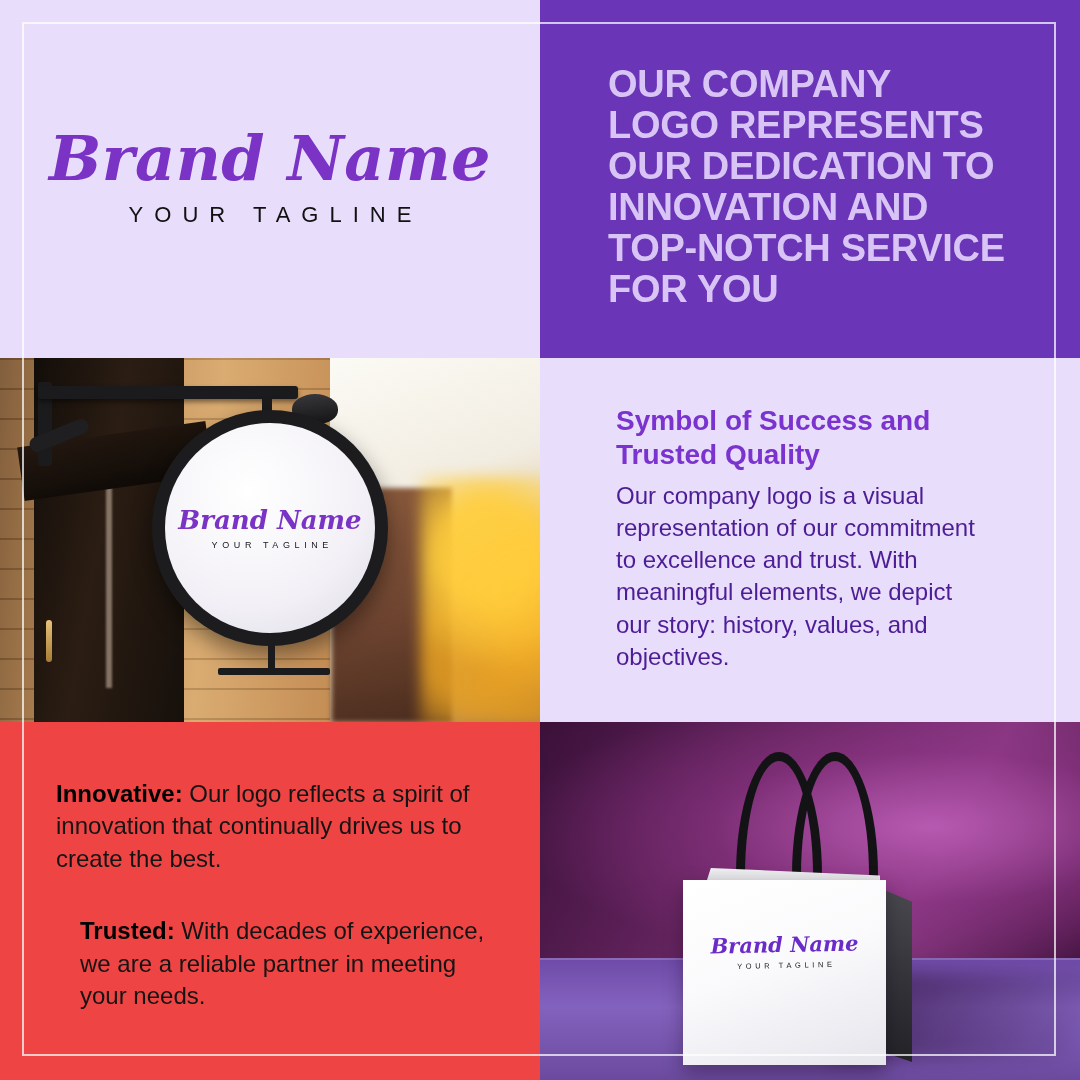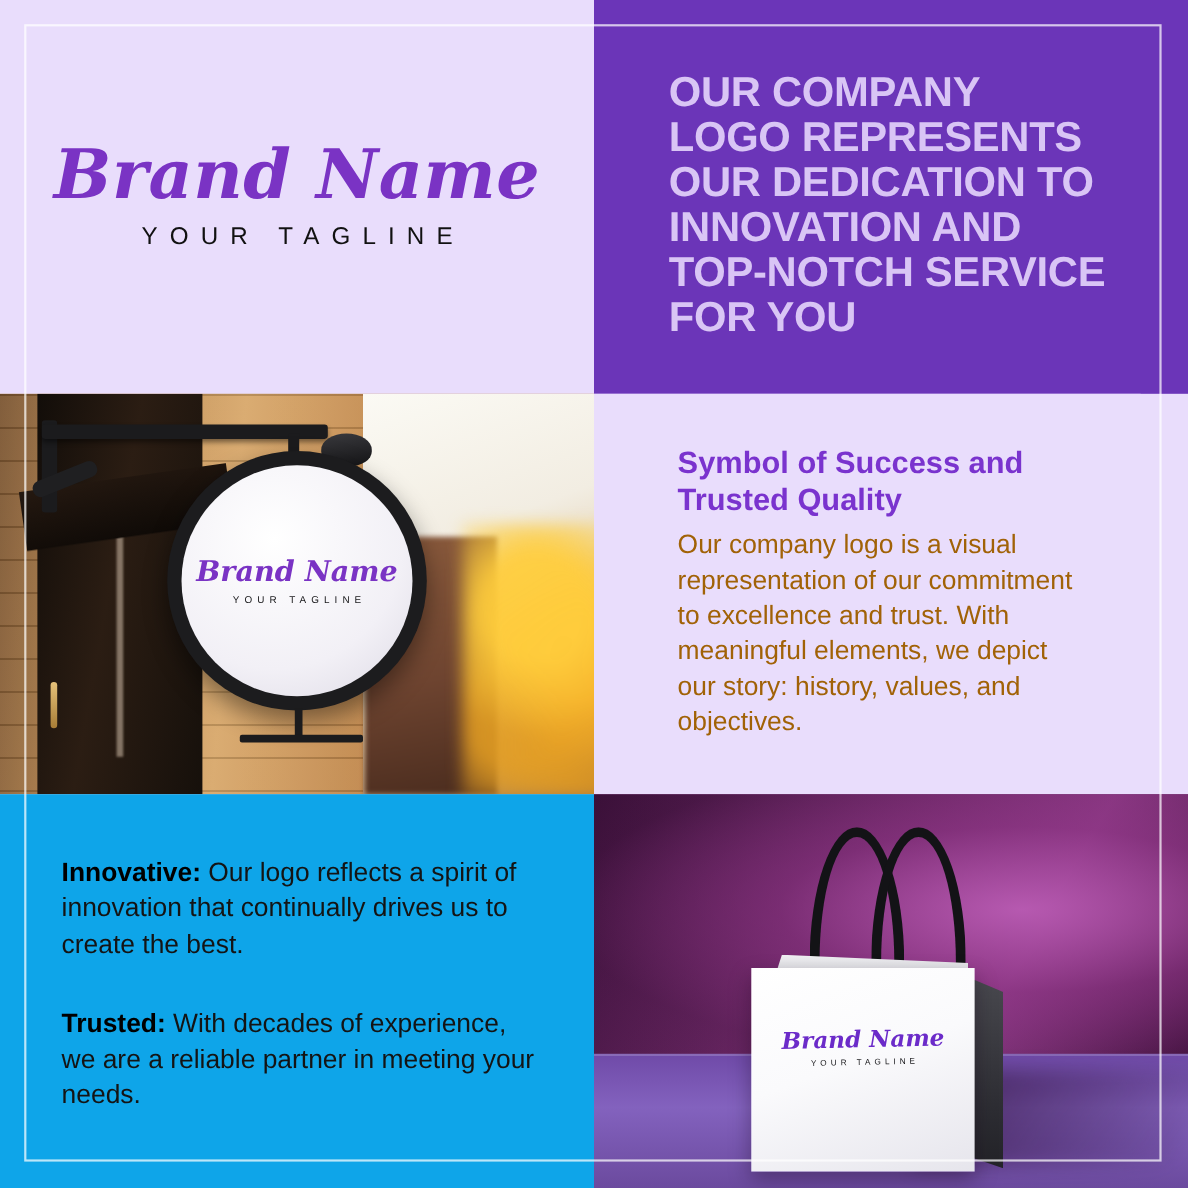--- a/index.html
+++ b/index.html
@@ -23,21 +23,21 @@
 
   
   .quad {
     position: absolute;
     overflow: hidden;
   }
   #logo-panel      { left: 0;     top: 0;     width: 540px; height: 358px; background: #E9DDFC; }
   #headline-panel  { left: 540px; top: 0;     width: 540px; height: 358px; background: #6B35B8; }
   #shop-photo      { left: 0;     top: 358px; width: 540px; height: 364px; }
   #desc-panel      { left: 540px; top: 358px; width: 497px; height: 364px; background: #E9DDFC; }
-  #features-panel  { left: 0;     top: 722px; width: 540px; height: 358px; background: #0ea5e9; }
+  #features-panel  { left: 0;     top: 722px; width: 540px; height: 358px; background: #ef4444; }
   #bag-photo       { left: 540px; top: 722px; width: 540px; height: 358px; }
 
   
   #inner-frame {
     position: absolute;
     left: 22px;
     top: 22px;
     width: 1034px;
     height: 1034px;
     border: 2px solid rgba(255,255,255,0.72);
@@ -110,39 +110,39 @@
   #desc-body {
     position: absolute;
     left: 76px;
     top: 122px;
     width: 430px;
     margin: 0;
     font-family: "Liberation Sans", sans-serif;
     font-weight: 400;
     font-size: 24px;
     line-height: 1.34;
-    color: #a16207;
+    color: #4c1d95;
     white-space: pre-line;
   }
 
   
   #features-list {
     position: absolute;
     left: 56px;
     top: 56px;
     width: 440px;
   }
   .feature-item {
     font-family: "Liberation Sans", sans-serif;
     font-size: 24px;
     line-height: 1.35;
     color: #141414;
     margin: 0 0 40px 0;
   }
-  .feature-item:last-child { margin-bottom: 0; }
+  .feature-item:last-child { margin-bottom: 0; margin-left: 24px; }
   .feature-term {
     font-weight: 700;
     color: #000000;
   }
   .feature-text { font-weight: 400; }
 
   
   #shop-photo { background: #C79A5E; }
   .shop-wall {
     position: absolute; left: 0; top: 0; width: 330px; height: 100%;

